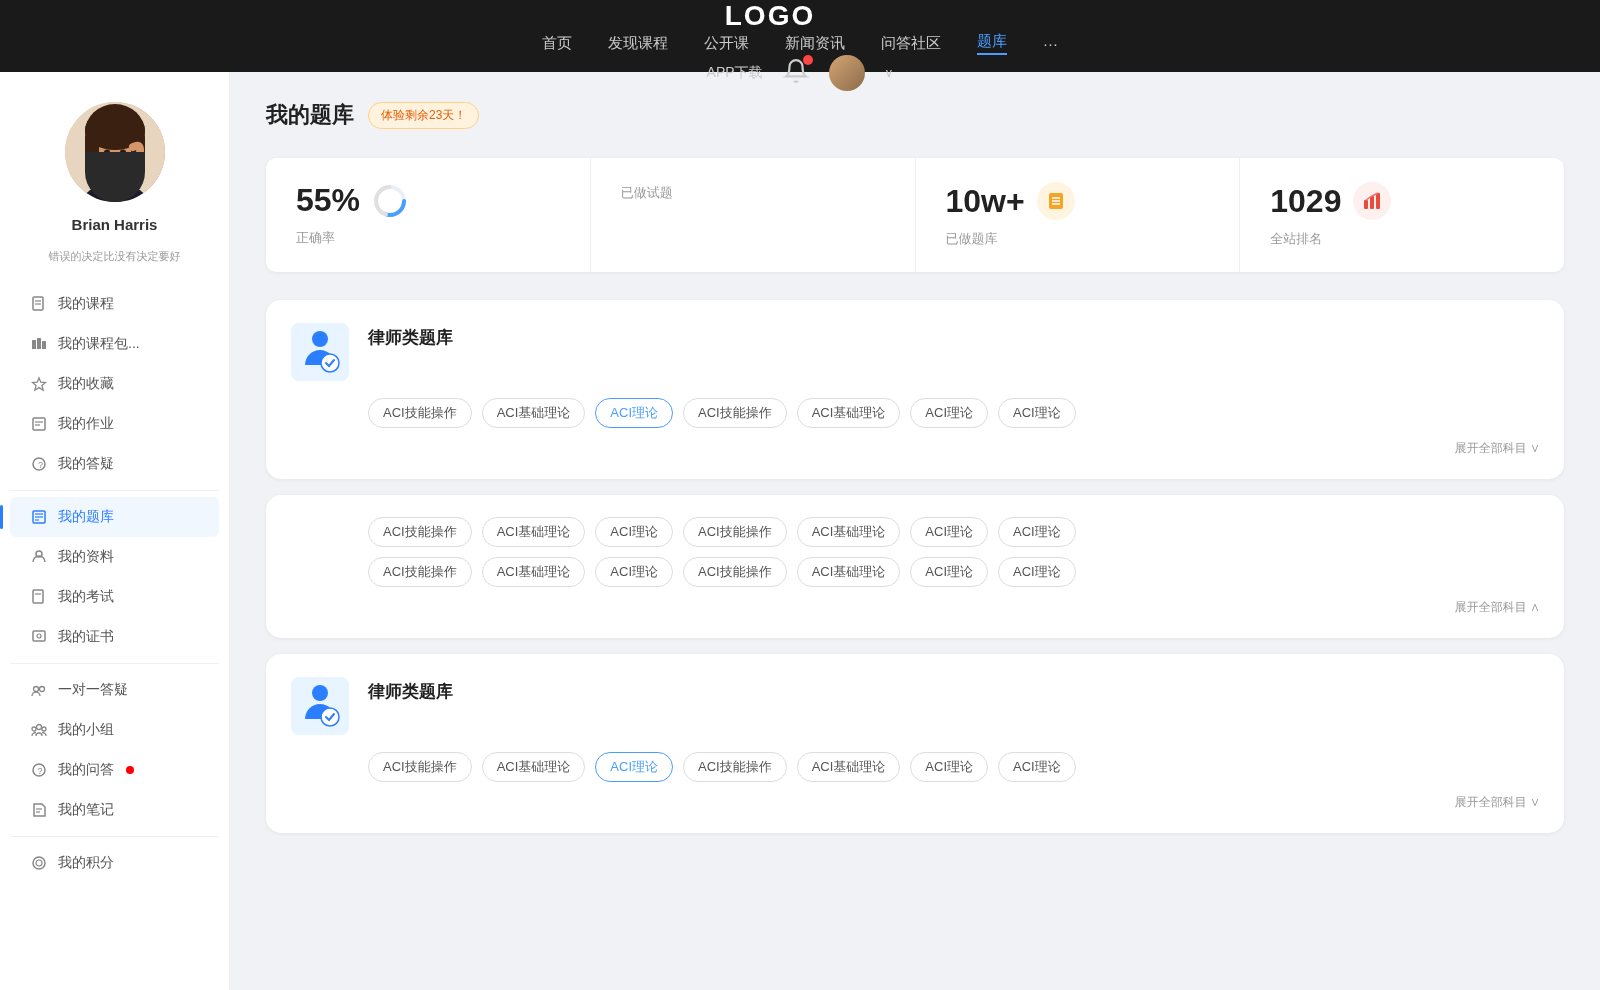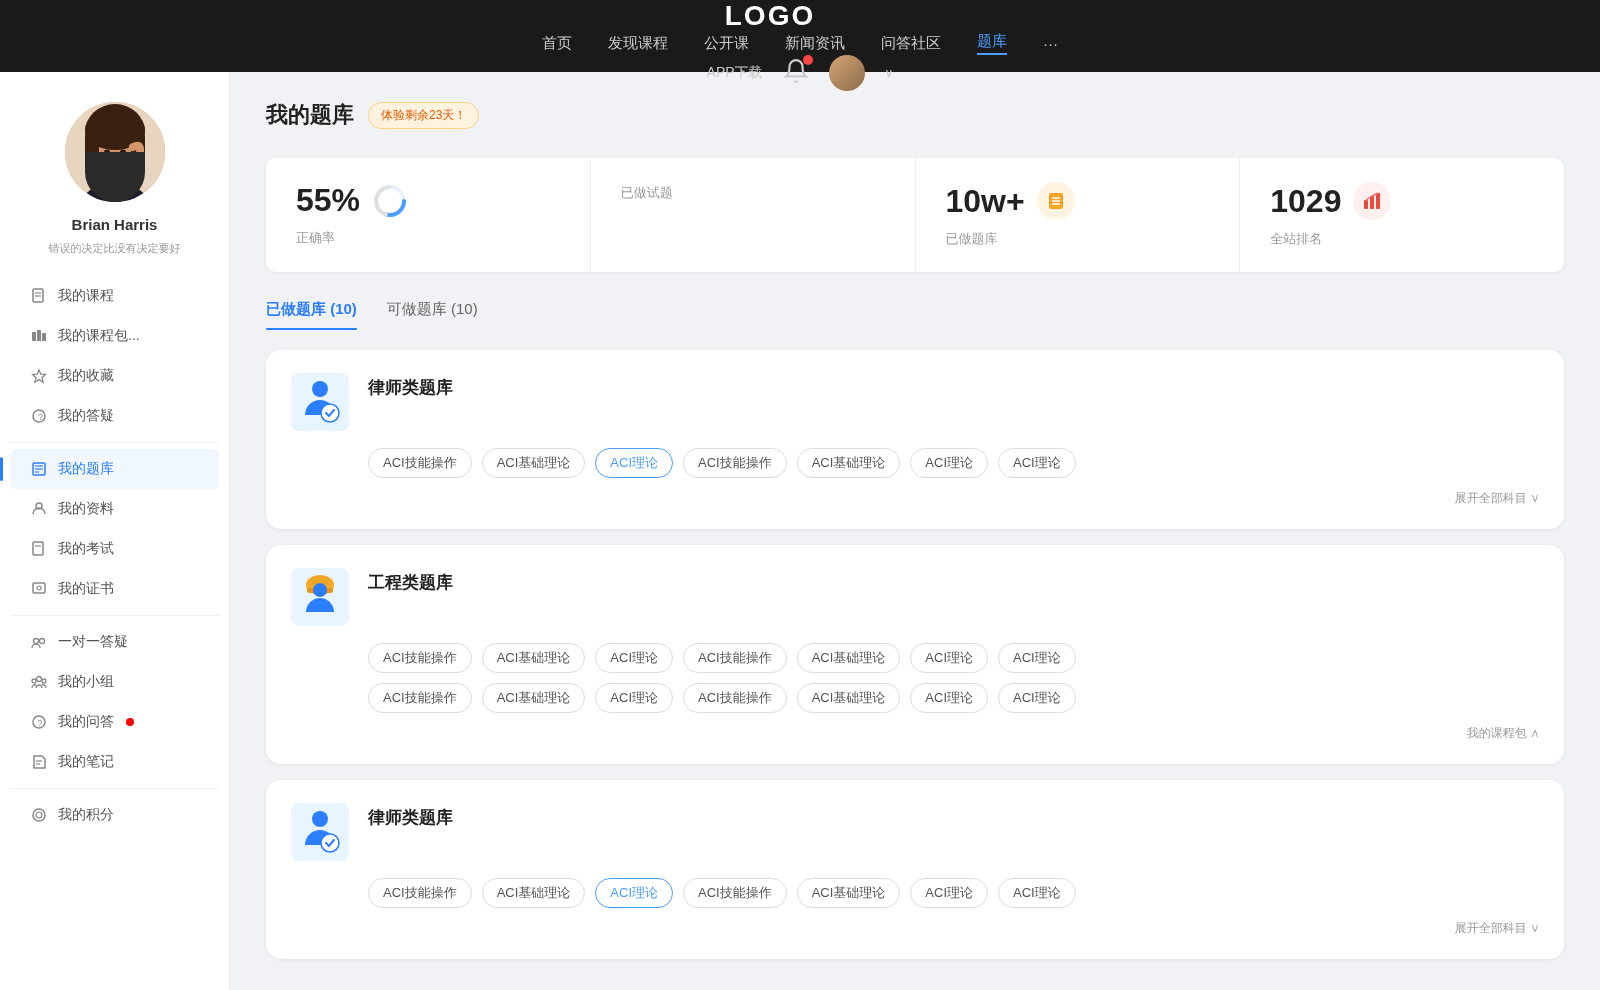--- a/index.html
+++ b/index.html
@@ -119,21 +119,21 @@
       bottom: 0; left: 50%;
       transform: translateX(-50%);
       width: 60px; height: 50px;
       background: #2a2a2a;
       border-radius: 0 0 30px 30px;
     }
     .sidebar-name {
       font-size: 15px;
       font-weight: 600;
       color: #333;
-      margin-bottom: 8px;
+      margin-bottom: 16px;
     }
     .sidebar-motto {
       font-size: 11px;
       color: #999;
       margin-bottom: 20px;
       text-align: center;
       padding: 0 20px;
     }
     .sidebar-divider {
       width: 100%;
@@ -454,20 +454,30 @@
 
       <div class="sidebar-item">
         <span class="sidebar-icon">
           <svg width="16" height="16" viewBox="0 0 16 16" fill="none">
               <polygon points="8,2 9.8,6.2 14.5,6.5 11,9.5 12.1,14.2 8,11.6 3.9,14.2 5,9.5 1.5,6.5 6.2,6.2" stroke="#888" stroke-width="1.3" fill="none"></polygon>
             </svg>
         </span>
         <span>我的收藏</span>
       </div>
 
+      <div class="sidebar-item">
+        <span class="sidebar-icon">
+          <svg width="16" height="16" viewBox="0 0 16 16" fill="none">
+              <rect x="2" y="2" width="12" height="12" rx="1" stroke="#888" stroke-width="1.5"></rect>
+              <line x1="4" y1="6" x2="12" y2="6" stroke="#888" stroke-width="1.2"></line>
+              <line x1="4" y1="9" x2="9" y2="9" stroke="#888" stroke-width="1.2"></line>
+            </svg>
+        </span>
+        <span>我的作业</span>
+      </div>
 
       <div class="sidebar-item">
         <span class="sidebar-icon">
           <svg width="16" height="16" viewBox="0 0 16 16" fill="none">
               <circle cx="8" cy="8" r="6" stroke="#888" stroke-width="1.5"></circle>
               <text x="7" y="12" font-size="9" fill="#888">?</text>
             </svg>
         </span>
         <span>我的答疑</span>
       </div>
@@ -628,24 +638,20 @@
               <rect x="9" y="6" width="4" height="13" rx="1" fill="#e74c3c"></rect>
               <rect x="15" y="3" width="4" height="16" rx="1" fill="#e74c3c"></rect>
               <polyline points="5,10 11,6 17,3" stroke="#ff6b6b" stroke-width="1.5" fill="none"></polyline>
             </svg>
           </div>
         </div>
         <div class="stat-label">全站排名</div>
       </div>
     </div>
 
-    <div class="tabs-row">
-      <div class="tab-item active">已做题库 (10)</div>
-      <div class="tab-item">可做题库 (10)</div>
-    </div>
 
     <div class="qbank-card">
       <div class="qbank-header">
         <div class="qbank-icon">
           <svg width="58" height="58" viewBox="0 0 58 58">
             <rect width="58" height="58" rx="8" fill="#e8f4ff"></rect>
 
             <circle cx="29" cy="16" r="8" fill="#2b7fff"></circle>
             <path d="M14 42c0-8.3 6.7-15 15-15s15 6.7 15 15" fill="#2b7fff"></path>
 
@@ -661,56 +667,41 @@
         <span class="tag active">ACI理论</span>
         <span class="tag">ACI技能操作</span>
         <span class="tag">ACI基础理论</span>
         <span class="tag">ACI理论</span>
         <span class="tag">ACI理论</span>
       </div>
       <div class="expand-link">展开全部科目 ∨</div>
     </div>
 
     <div class="qbank-card">
-      <div class="qbank-header">
-        <div class="qbank-icon">
-          <svg width="58" height="58" viewBox="0 0 58 58">
-            <rect width="58" height="58" rx="8" fill="#e8f4ff"></rect>
-
-            <ellipse cx="29" cy="17" rx="14" ry="10" fill="#f5a623"></ellipse>
-            <rect x="16" y="20" width="26" height="5" rx="2" fill="#e8960e"></rect>
-
-            <circle cx="29" cy="22" r="7" fill="#2b7fff"></circle>
-
-            <path d="M15 44c0-7.7 6.3-14 14-14s14 6.3 14 14" fill="#2b7fff"></path>
-          </svg>
-        </div>
-        <div class="qbank-title">工程类题库</div>
-      </div>
 
       <div class="tags-row">
         <span class="tag">ACI技能操作</span>
         <span class="tag">ACI基础理论</span>
         <span class="tag">ACI理论</span>
         <span class="tag">ACI技能操作</span>
         <span class="tag">ACI基础理论</span>
         <span class="tag">ACI理论</span>
         <span class="tag">ACI理论</span>
       </div>
 
       <div class="tags-row-2">
         <span class="tag">ACI技能操作</span>
         <span class="tag">ACI基础理论</span>
         <span class="tag">ACI理论</span>
         <span class="tag">ACI技能操作</span>
         <span class="tag">ACI基础理论</span>
         <span class="tag">ACI理论</span>
         <span class="tag">ACI理论</span>
       </div>
-      <div class="expand-link">我的课程包 ∧</div>
+      <div class="expand-link">展开全部科目 ∧</div>
     </div>
 
     <div class="qbank-card">
       <div class="qbank-header">
         <div class="qbank-icon">
           <svg width="58" height="58" viewBox="0 0 58 58">
             <rect width="58" height="58" rx="8" fill="#e8f4ff"></rect>
             <circle cx="29" cy="16" r="8" fill="#2b7fff"></circle>
             <path d="M14 42c0-8.3 6.7-15 15-15s15 6.7 15 15" fill="#2b7fff"></path>
             <circle cx="39" cy="40" r="9" fill="white" stroke="#2b7fff" stroke-width="1.5"></circle>

